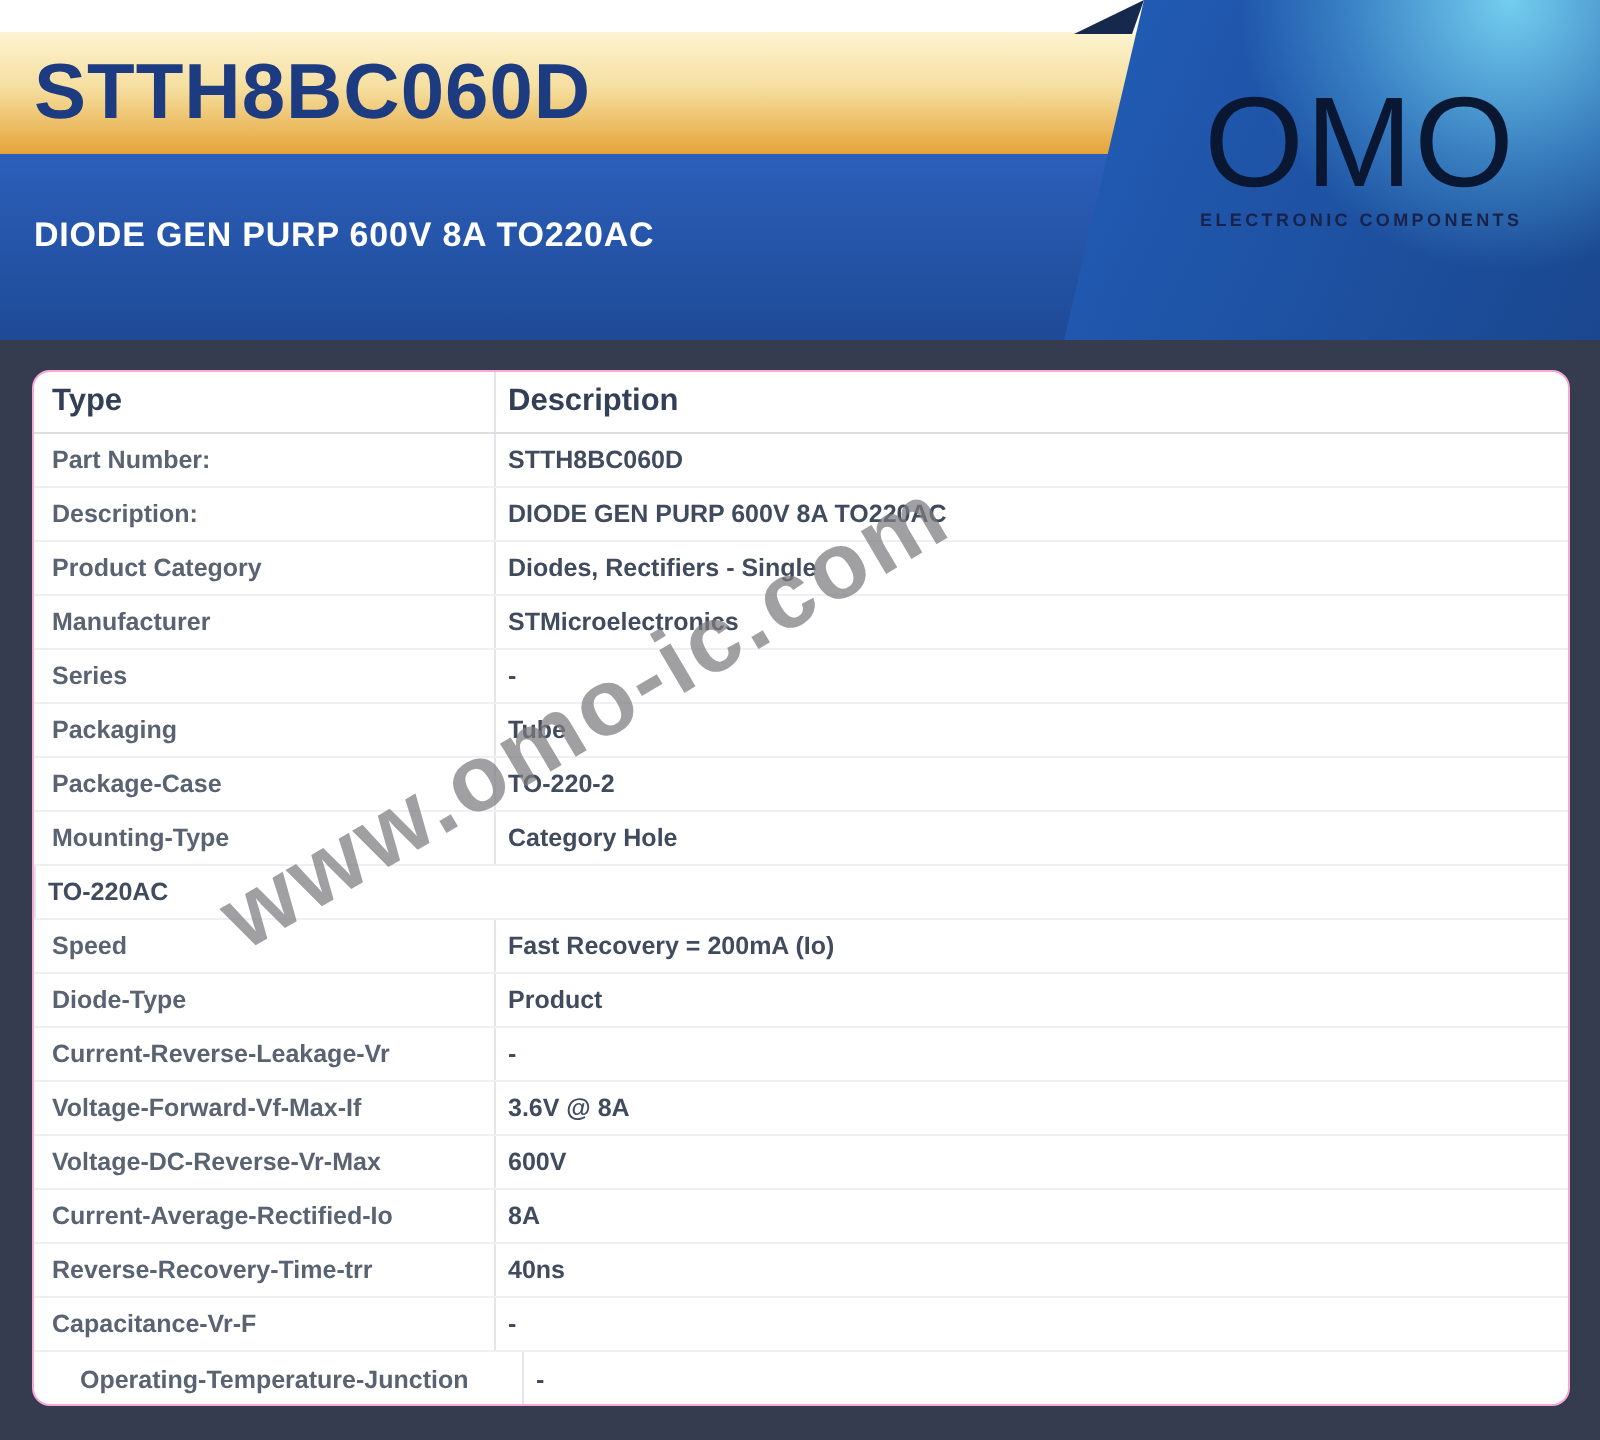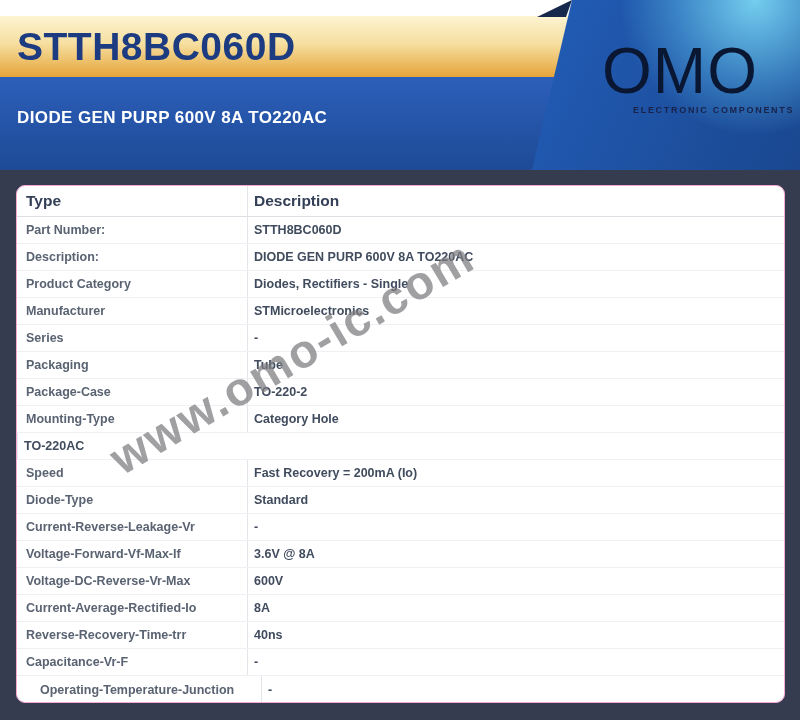--- a/index.html
+++ b/index.html
@@ -45,21 +45,21 @@
   }
   .logo {
     position:absolute; left:600px; top:38px; width:160px; text-align:center;
   }
   .logo-text {
     font-size:64px; font-weight:500; line-height:66px; letter-spacing:1px;
     color:#0a1733;
   }
   .logo-tagline {
     margin-top:1px; font-size:9px; font-weight:700; letter-spacing:1.7px;
-    color:#19224a; white-space:nowrap;margin-left:33px;
+    color:#19224a; white-space:nowrap;
   }
 
   
   .card {
     position:absolute; left:16px; top:185px; width:769px; height:518px;
     background:#ffffff; border:1px solid #f9a8d4; border-radius:9px;
     overflow:hidden;
   }
   .thead {
     display:flex; height:31px; align-items:center;
@@ -159,21 +159,21 @@
       <div class="cell-value col-desc">TO-220AC</div>
     </div>
 
     <div class="row">
       <div class="cell-label col-type">Speed</div>
       <div class="cell-value col-desc">Fast Recovery = 200mA (Io)</div>
     </div>
 
     <div class="row">
       <div class="cell-label col-type">Diode-Type</div>
-      <div class="cell-value col-desc">Standard</div>
+      <div class="cell-value col-desc">Product</div>
     </div>
 
     <div class="row">
       <div class="cell-label col-type">Current-Reverse-Leakage-Vr</div>
       <div class="cell-value col-desc">-</div>
     </div>
 
     <div class="row">
       <div class="cell-label col-type">Voltage-Forward-Vf-Max-If</div>
       <div class="cell-value col-desc">3.6V @ 8A</div>

